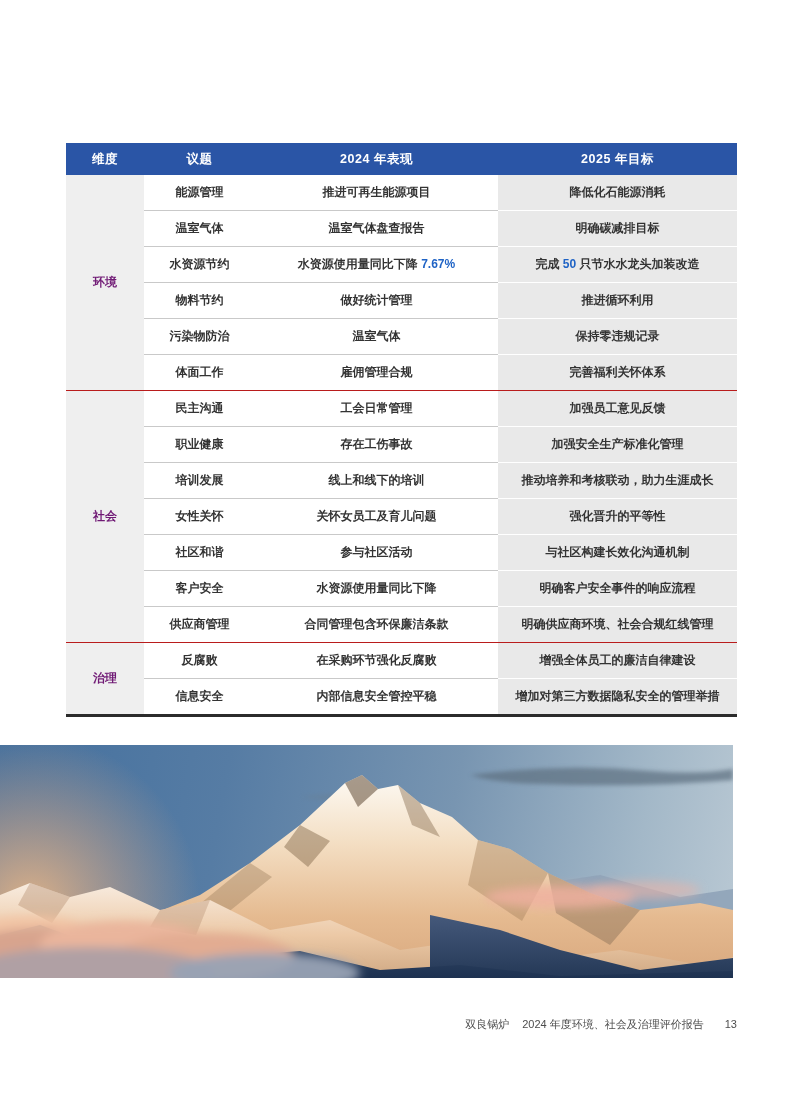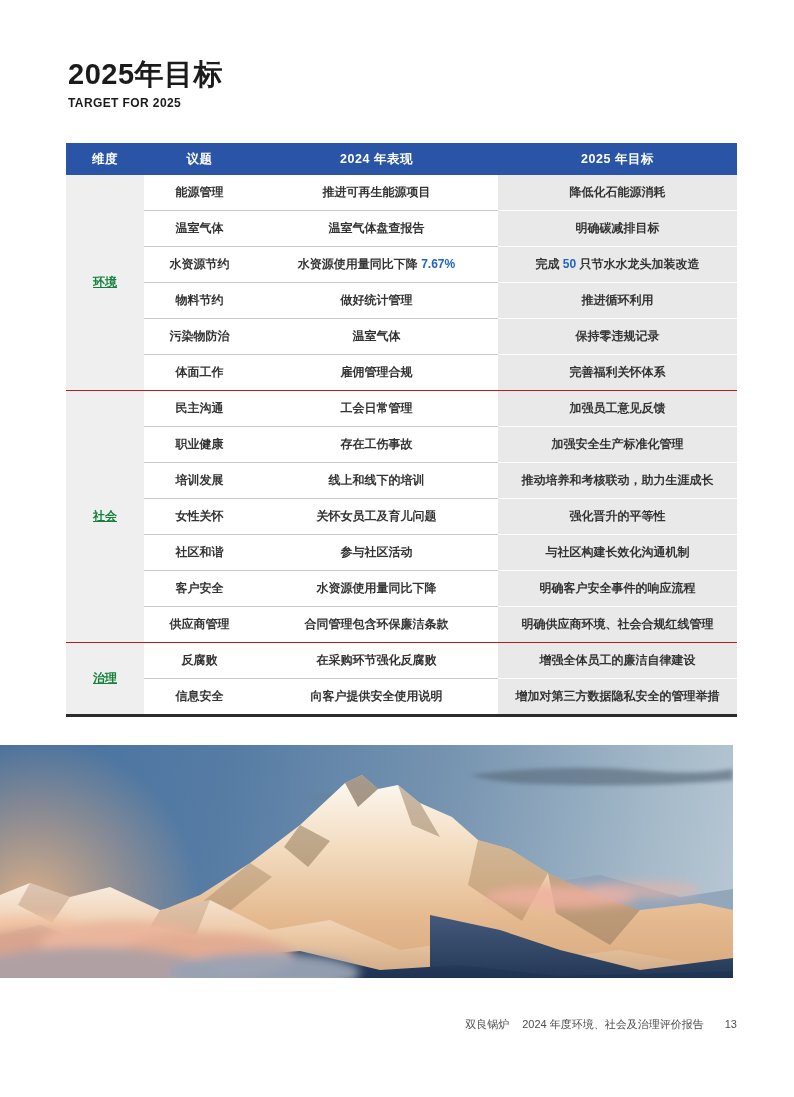--- a/index.html
+++ b/index.html
@@ -10,44 +10,40 @@
   .title-block { position:absolute; left:68px; top:58px; }
   .title { font-size:29px; font-weight:700; color:#1b1b1b; letter-spacing:0.5px; line-height:1.15; }
   .subtitle { margin-top:5px; font-size:12px; font-weight:700; color:#1b1b1b; letter-spacing:0.4px; }
 
   .table-wrap { position:absolute; left:66px; top:143px; width:671px; border-bottom:3px solid #2b2b2b; }
   table.target-table { border-collapse:collapse; width:671px; table-layout:fixed; }
   .target-table thead th { background:var(--header-blue,#2a55a6); color:#ffffff; font-size:12.5px;
       font-weight:700; height:32px; text-align:center; letter-spacing:0.5px;margin-top:16px; }
   .target-table tbody td { height:34px; text-align:center; font-size:12px; font-weight:600;
       color:#333333; padding:10px 6px; line-height:1.25; }
-  .target-table td.dim { background:var(--dim-bg,#efefef); font-weight:700; color:#15803d;text-decoration:underline; }
+  .target-table td.dim { background:var(--dim-bg,#efefef); font-weight:700; color:#701a75; }
   .target-table td.target { background:var(--target-bg,#e9e9e9); }
   .target-table tr.r-mid td.topic, .target-table tr.r-mid td.perf { border-top:1px solid #c9c9c9; }
   .target-table tr.r-mid td.target { border-top:1px solid #ffffff; }
   .target-table tr.r-group-start td { border-top:1px solid #b91c1c; }
   .hl { color:var(--accent-blue,#1f63c5); font-weight:700; }
 
   .photo { position:absolute; left:0; top:745px; width:733px; height:233px; overflow:hidden;
       background:linear-gradient(100deg,#44709e 0%,#567ca4 30%,#7895b1 60%,#a3b8c8 85%,#bac9d4 100%); }
   .photo svg { position:absolute; left:0; top:0; display:block; }
 
   .footer { position:absolute; top:1017px; right:57px; display:flex; align-items:baseline; gap:13px;
       font-size:11px; color:#4d4d4d;text-align:right; }
   .footer .pagenum { margin-left:8px; }
 </style>
 </head>
 <body>
 
 <div class="page">
 
-  <div class="title-block">
-    <div class="title">2025年目标</div>
-    <div class="subtitle">TARGET FOR 2025</div>
-  </div>
 
   <div class="table-wrap">
     <table class="target-table">
       <colgroup>
         <col style="width:78px">
           <col style="width:111px">
           <col style="width:243px">
           <col style="width:239px">
       </colgroup>
       <thead>
@@ -127,21 +123,21 @@
             <td class="target"><span>明确供应商环境、社会合规红线管理</span></td>
           </tr>
           <tr class="r-group-start">
             <td class="dim" rowspan="2">治理</td>
             <td class="topic"><span>反腐败</span></td>
             <td class="perf"><span>在采购环节强化反腐败</span></td>
             <td class="target"><span>增强全体员工的廉洁自律建设</span></td>
           </tr>
           <tr class="r-mid">
             <td class="topic"><span>信息安全</span></td>
-            <td class="perf"><span>向客户提供安全使用说明</span></td>
+            <td class="perf"><span>内部信息安全管控平稳</span></td>
             <td class="target"><span>增加对第三方数据隐私安全的管理举措</span></td>
           </tr>
         </tbody>
     </table>
   </div>
 
   <div class="photo">
     <svg width="733" height="233" viewBox="0 0 733 233">
       <defs>
         <radialGradient id="gGlow" cx="50%" cy="50%" r="50%">

